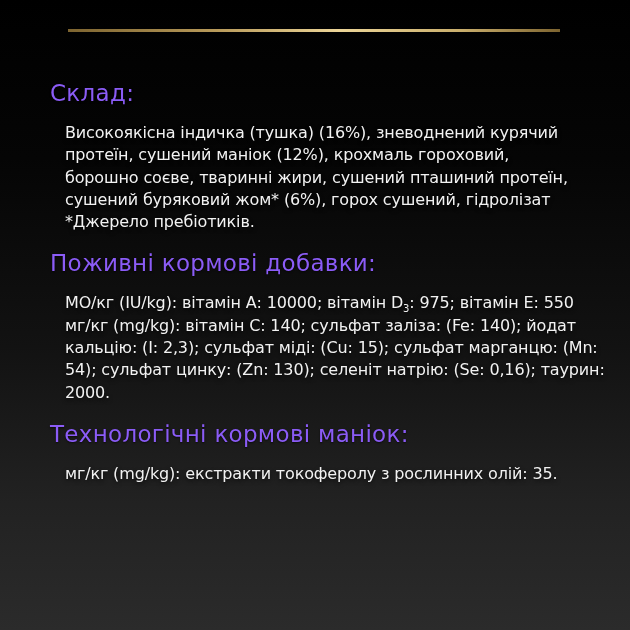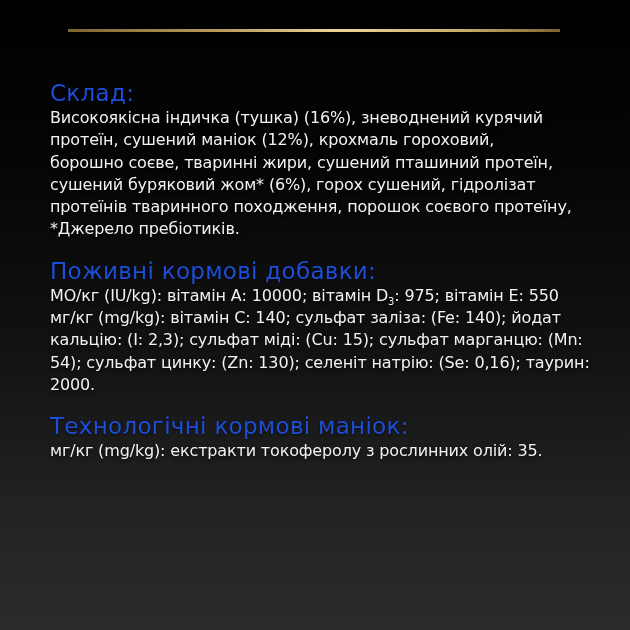--- a/index.html
+++ b/index.html
@@ -25,33 +25,33 @@
     .content {
       position: absolute;
       left: 50px;
       top: 79px;
       width: 570px;
     }
     .section {
       margin: 0;
     }
     .heading {
-      color: #1d4ed8;
+      color: #8b5cf6;
       font-size: 23px;
       line-height: 28px;
       font-weight: normal;
       margin: 0;
       letter-spacing: 0.3px;
       text-shadow: 0 1px 2px rgba(0,0,0,0.6);
     }
     .body-text {
       color: #f2f2f2;
       font-size: 16px;
       line-height: 22.3px;
-      margin: 0;
+      margin: 15px;
       letter-spacing: -0.15px;
       text-shadow: 0 2px 4px rgba(0,0,0,0.7);
     }
     .sec-composition { margin-bottom: 0; }
     .sec-nutritional-additives { margin-top: 16px; }
     .sec-technological-additives { margin-top: 16px; }
     .sec-nutrients { margin-top: 17px; }
     sub {
       font-size: 10px;
       line-height: 0;
@@ -65,21 +65,20 @@
 
 <div class="content">
 
   <section class="section sec-composition">
     <h2 class="heading">Склад:</h2>
     <div class="body-text">
       <div>Високоякісна індичка (тушка) (16%), зневоднений курячий</div>
       <div>протеїн, сушений маніок (12%), крохмаль гороховий,</div>
       <div>борошно соєве, тваринні жири, сушений пташиний протеїн,</div>
       <div>сушений буряковий жом* (6%), горох сушений, гідролізат</div>
-      <div>протеїнів тваринного походження, порошок соєвого протеїну,</div>
       <div>*Джерело пребіотиків.</div>
     </div>
   </section>
 
   <section class="section sec-nutritional-additives">
     <h2 class="heading">Поживні кормові добавки:</h2>
     <div class="body-text">
       <div><span>МО/кг (IU/kg): вітамін А: 10000; вітамін D</span><sub>3</sub><span>: 975; вітамін Е: 550</span></div>
       <div>мг/кг (mg/kg): вітамін С: 140; сульфат заліза: (Fe: 140); йодат</div>
       <div>кальцію: (I: 2,3); сульфат міді: (Cu: 15); сульфат марганцю: (Mn:</div>

